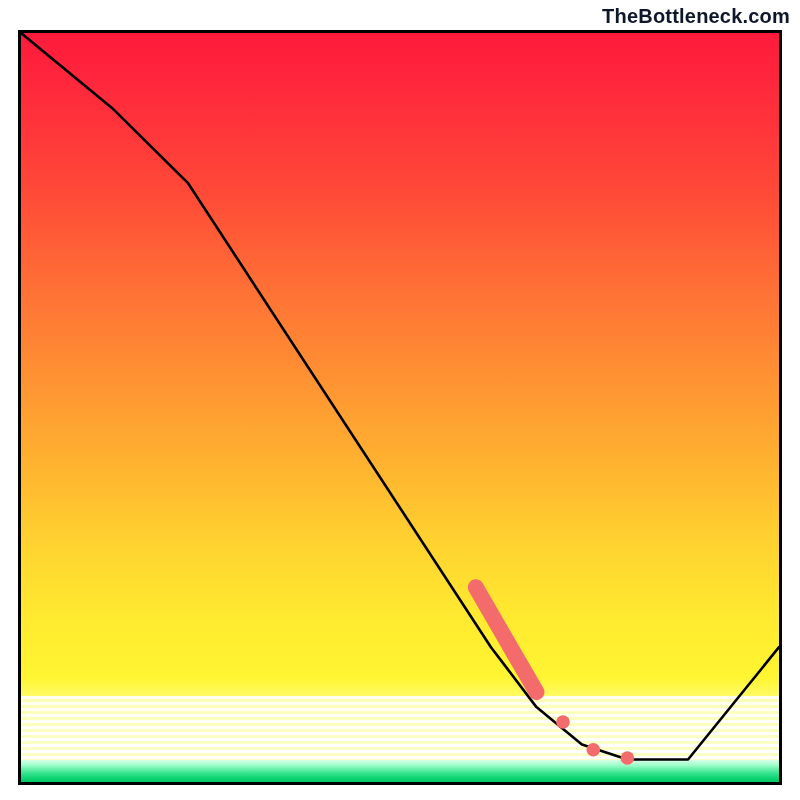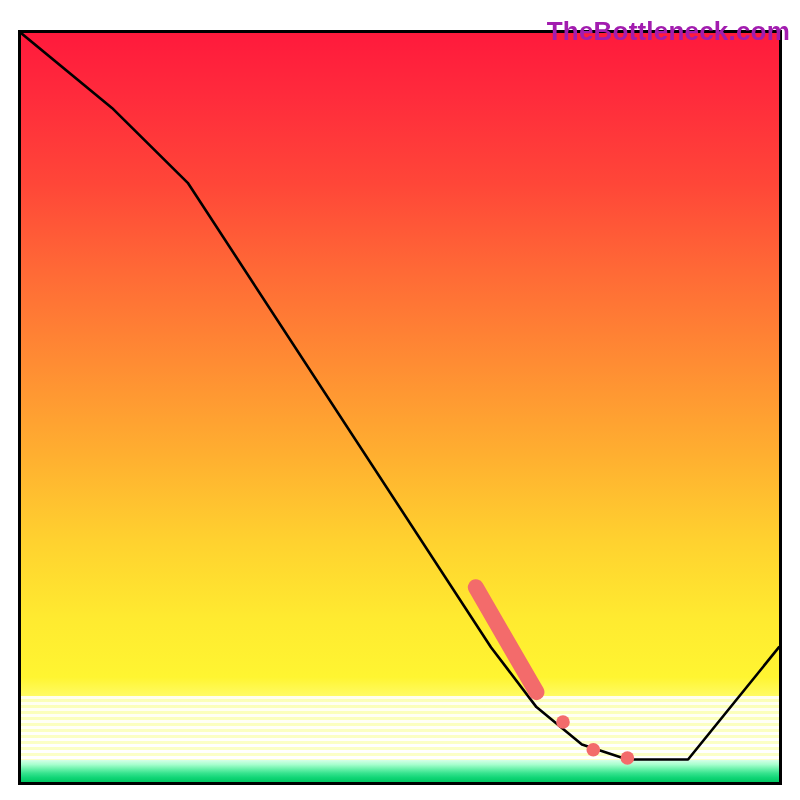--- a/index.html
+++ b/index.html
@@ -4,26 +4,26 @@
 <style>
   * { margin: 0; padding: 0; box-sizing: border-box; }
   html, body { width: 800px; height: 800px; overflow: hidden; background: #fff; }
   .frame {
     position: relative;
     width: 800px;
     height: 800px;
   }
   .watermark {
     position: absolute;
-    top: 16px;
+    top: 5px;
     right: 10px;
     font-family: Arial, Helvetica, sans-serif;
-    font-size: 26px;
+    font-size: 20px;
     font-weight: 600;
-    color: #a21caf;
+    color: #0f172a;
     letter-spacing: 0.2px;
     z-index: 5;
   }
   .plot-area {
     position: absolute;
     left: 18px;
     top: 30px;
     width: 764px;
     height: 755px;
     border: 3px solid #000;

